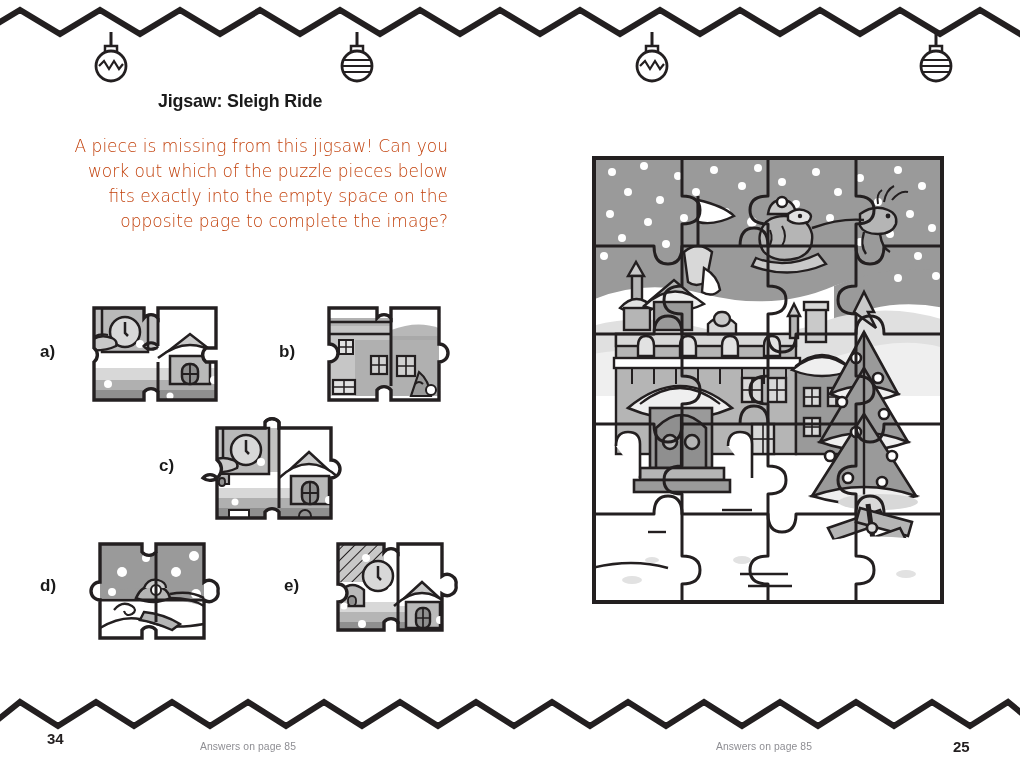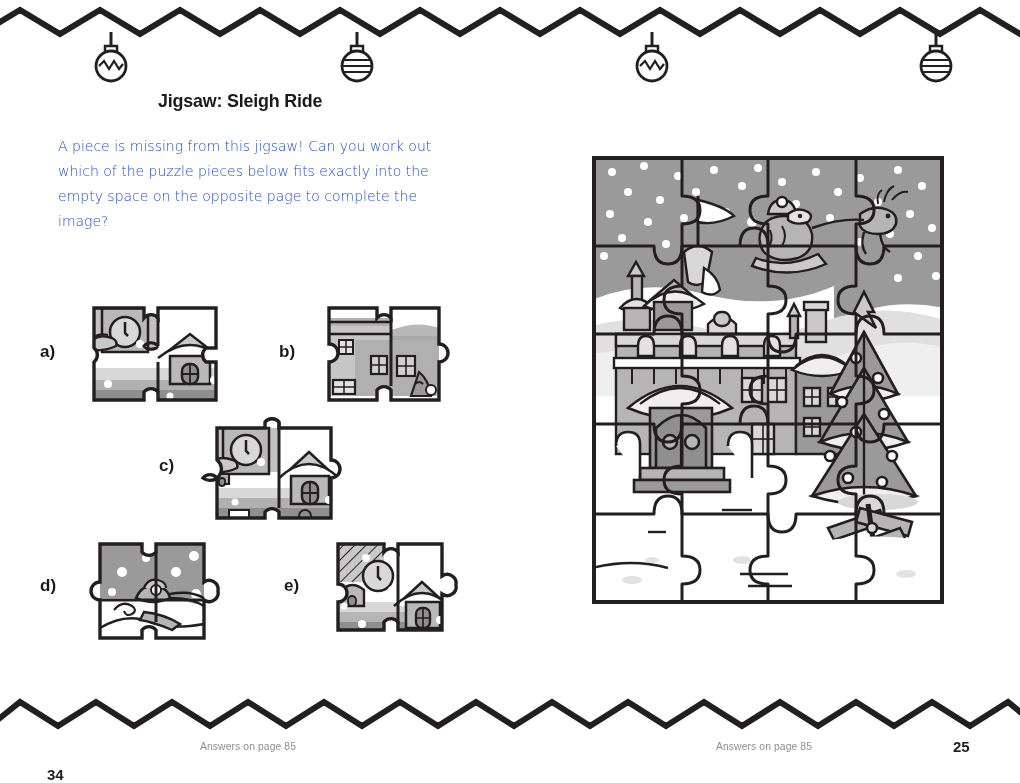--- a/index.html
+++ b/index.html
@@ -36,24 +36,24 @@
     font-family: "Liberation Sans", sans-serif;
     transform: scaleX(0.94);
     transform-origin: left center;
   }
 
   
   .intro {
     position: absolute;
     left: 58px; top: 134px;
     width: 390px;
-    text-align: left;
-    font-size: 14px;
+    text-align: right;
+    font-size: 17px;
     line-height: 25px;
-    color: #1d4ed8;
+    color: #c2410c;
     font-family: "DejaVu Sans", sans-serif;
     font-weight: 300;
   }
 
   
   .option {
     position: absolute;
   }
   .option-label {
     position: absolute;
@@ -74,21 +74,21 @@
   }
 
   
   .folio {
     position: absolute;
     font-size: 15px;
     font-weight: bold;
     color: #231f20;
     font-family: "Liberation Sans", sans-serif;
   }
-  .folio-left  { left: 47px;  top: 766px; }
+  .folio-left  { left: 47px;  top: 730px; }
   .folio-right { left: 953px; top: 738px; }
   .answers {
     position: absolute;
     top: 740px;
     font-size: 11.5px;
     color: #8e8e93;
     font-family: "Liberation Sans", sans-serif;
     transform: scaleX(0.9);
     transform-origin: left center;
     letter-spacing: 0.1px;

